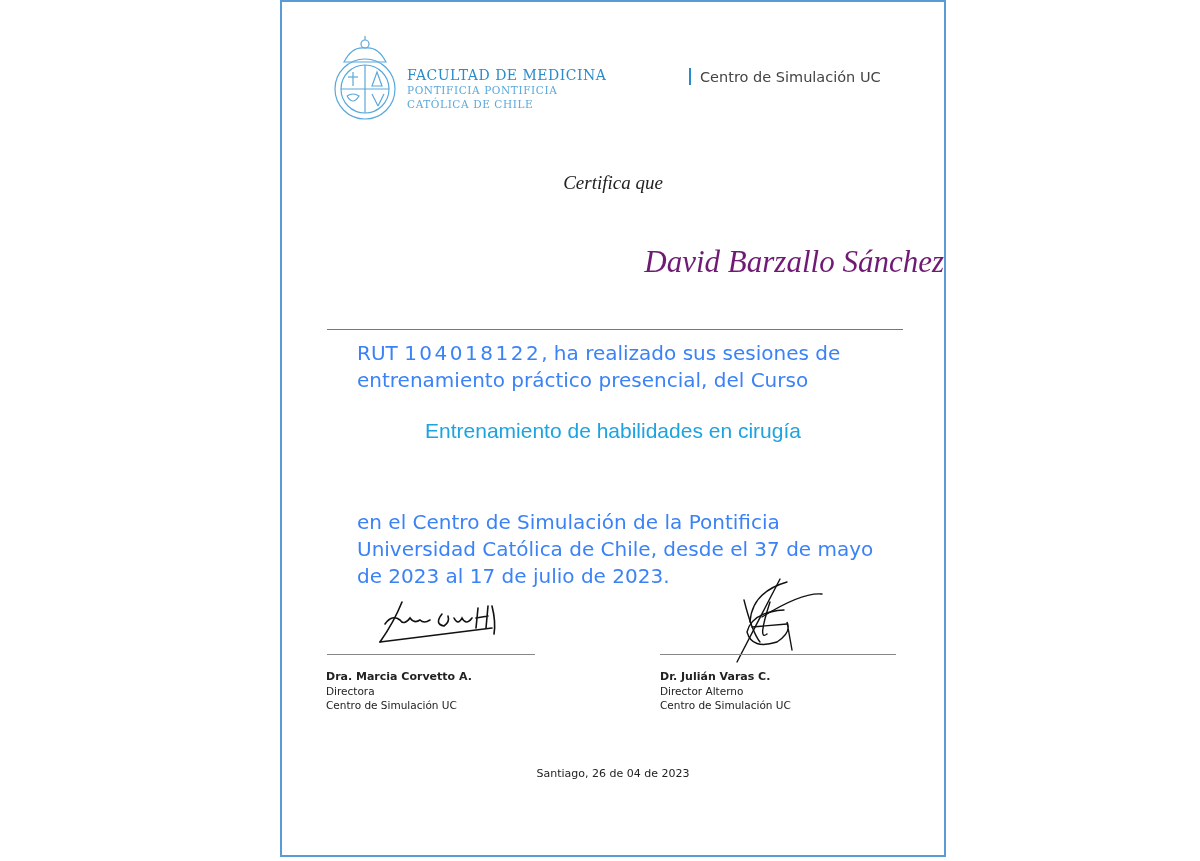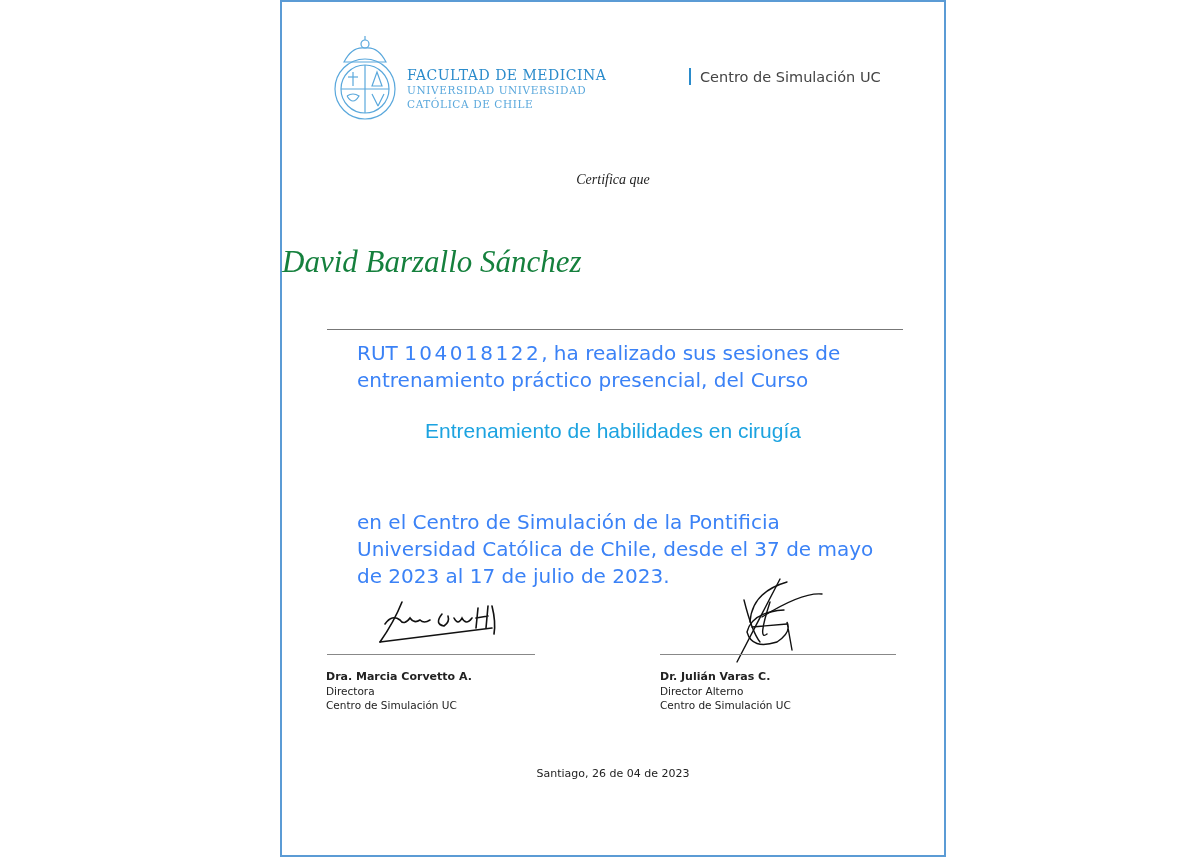--- a/index.html
+++ b/index.html
@@ -16,25 +16,25 @@
     }
     .faculty .l1 { font-size: 14px; letter-spacing: 0.5px; line-height: 16px; color: #2a8bcb; }
     .faculty .l2, .faculty .l3 { font-size: 10.5px; letter-spacing: 0.6px; line-height: 14px; color: #5aa8dc; }
     .centro {
       left: 407px; top: 66px; font-family: "DejaVu Sans", sans-serif;
       font-size: 14.5px; color: #444; display: flex; align-items: center;
     }
     .centro .bar { width: 2px; height: 17px; background: #2a8bcb; margin-right: 9px; }
     .certifica {
       left: 0; width: 662px; top: 170px; text-align: center;
-      font-family: "Liberation Serif", serif; font-style: italic; font-size: 14px; color: #222;
+      font-family: "Liberation Serif", serif; font-style: italic; font-size: 19px; color: #222;
     }
     .name {
-      left: 0; width: 662px; top: 242px; text-align: left;
-      font-family: "Liberation Serif", serif; font-style: italic; font-size: 31px; color: #15803d;
+      left: 0; width: 662px; top: 242px; text-align: right;
+      font-family: "Liberation Serif", serif; font-style: italic; font-size: 31px; color: #701a75;
     }
     .rule { left: 45px; top: 327px; width: 576px; height: 1px; background: #777; }
     .body-text {
       left: 75px; width: 540px; font-family: "DejaVu Sans", sans-serif;
       font-size: 20px; color: #3b82f6; line-height: 27px;
     }
     .p1 { top: 338px; }
     .p1 .rut { letter-spacing: 2.5px; }
     .course {
       left: 0; width: 662px; top: 416px; text-align: center;
@@ -81,21 +81,21 @@
         <line x1="16" y1="43" x2="26" y2="43"></line>
         <path d="M40 52 L45 38 L50 52 Z"></path>
         <path d="M15 62 Q21 58 27 62 Q21 72 15 62"></path>
         <path d="M40 60 L46 72 M52 60 L46 72"></path>
       </g>
     </svg>
   </div>
 
   <div class="abs faculty">
     <div class="l1">FACULTAD DE MEDICINA</div>
-    <div class="l2">UNIVERSIDAD UNIVERSIDAD</div>
+    <div class="l2">PONTIFICIA PONTIFICIA</div>
     <div class="l3">CATÓLICA DE CHILE</div>
   </div>
 
   <div class="abs centro">
     <span class="bar"></span>
     <span>Centro de Simulación UC</span>
   </div>
 
   <div class="abs certifica">Certifica que</div>
   <div class="abs name">David Barzallo Sánchez</div>

